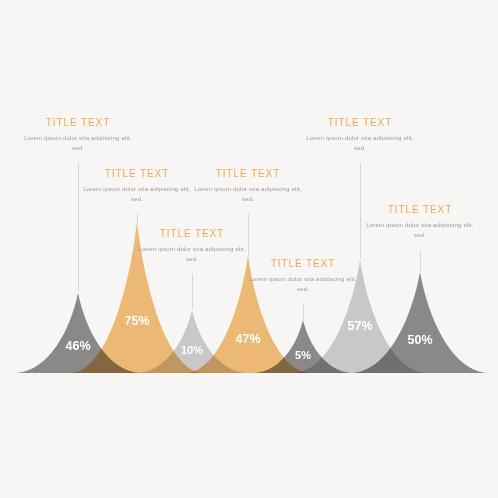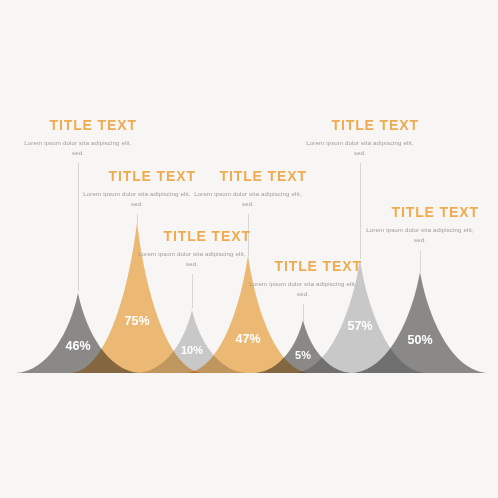--- a/index.html
+++ b/index.html
@@ -36,27 +36,26 @@
     dominant-baseline: middle;
   }
   .callout {
     position: absolute;
     width: 118px;
     text-align: center;
     pointer-events: none;
   }
   .callout-title {
     font-family: "Liberation Sans", sans-serif;
-    font-size: 14px;
-    font-weight: bold;
+    font-size: 10px;
+    font-weight: normal;
     letter-spacing: 0.9px;
     color: #eeab4f;
     margin: 0 0 5px 0;
     white-space: nowrap;
-    text-align: right;
   }
   .callout-desc {
     font-family: "Liberation Sans", sans-serif;
     font-size: 6.1px;
     line-height: 9.5px;
     color: #9c9a98;
     margin: 0;
     letter-spacing: 0.15px;
   }
   .connector {

